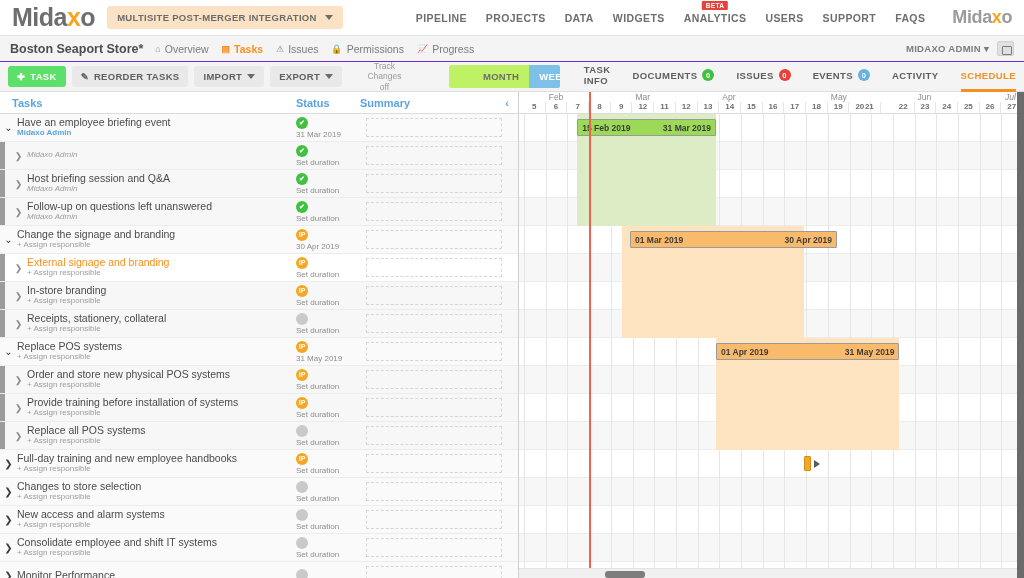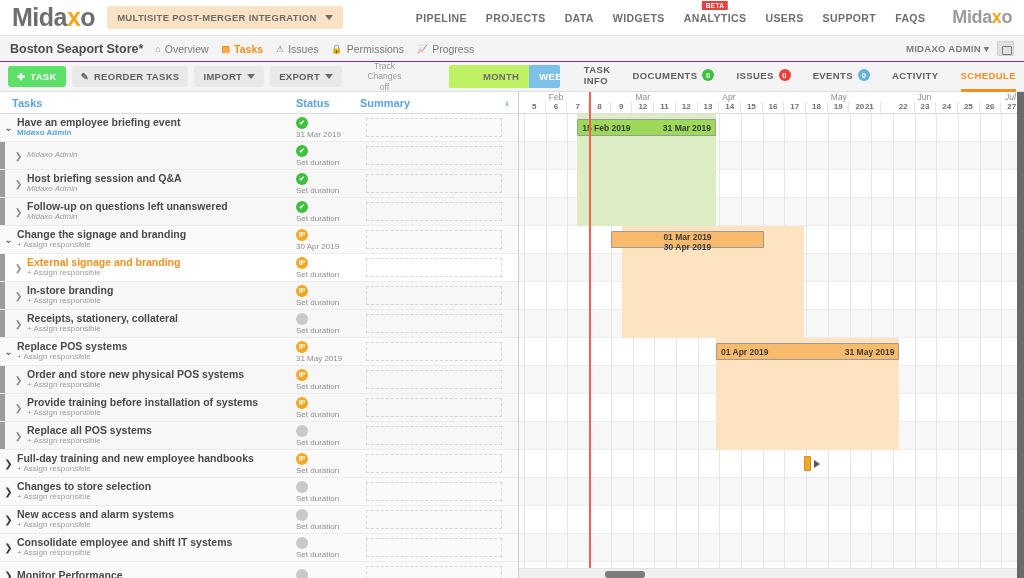--- a/index.html
+++ b/index.html
@@ -109,21 +109,21 @@
   }
   .row.parent { background:#fafafa; }
   .row.sel { background:#ffffff; }
   .row .chev {
     width:17px; text-align:center; font-size:9px; color:#8a8a8a; cursor:pointer; flex:none;
   }
   .row.parent .chev { color:#3a3a3a; font-size:10px; }
   .row .indent { width:10px; flex:none; }
   .tcell { width:279px; flex:none; overflow:hidden; }
   .row.child .tcell { width:269px; }
-  .tname { font-size:10.5px; font-weight:bold; color:#4a4a4a; line-height:1.15; white-space:nowrap; }
+  .tname { font-size:10.5px; font-weight:normal; color:#4a4a4a; line-height:1.15; white-space:nowrap; }
   .row.sel .tname { color:#f5901e; }
   .tsub { font-size:8px; color:#9d9d9d; line-height:1.3; }
   .tsub.assignee { color:#5ba4dd; font-weight:bold; }
   .tsub.ital { font-style: italic; }
   .scell { width:64px; flex:none; }
   .badge { width:12px;height:12px;border-radius:50%;display:flex;align-items:center;
            justify-content:center;font-size:7px;font-weight:bold;color:#fff;margin-bottom:1px; }
   .badge.done{background:#3fc03f;}
   .badge.ip{background:#f5a623;}
   .badge.none{background:#c9c9c9;}
@@ -615,21 +615,21 @@
         <div class="gcol" style="left: 460.7px;"></div>
         <div class="gcol" style="left: 482.4px;"></div>
         <div class="gcol" style="left: 504.1px;"></div>
         <div class="gshade green" style="left: 58.165px; width: 138.88px; top: 0px; height: 112px;"></div>
         <div class="gshade orange" style="left: 102.65px; width: 182.28px; top: 112px; height: 112px;"></div>
         <div class="gshade orange" style="left: 197.045px; width: 183.365px; top: 224px; height: 112px;"></div>
         <div class="bar green" style="left: 58.165px; width: 138.88px; top: 5px;">
           <span>15 Feb 2019</span>
           <span>31 Mar 2019</span>
         </div>
-        <div class="bar orange" style="left: 92px; width: 153px; top: 117px; flex-direction: column;">
+        <div class="bar orange" style="left: 111px; width: 207px; top: 117px;">
           <span>01 Mar 2019</span>
           <span>30 Apr 2019</span>
         </div>
         <div class="bar orange" style="left: 197.045px; width: 183.365px; top: 229px;">
           <span>01 Apr 2019</span>
           <span>31 May 2019</span>
         </div>
         <div class="milestone" style="left: 284.93px; top: 342px;"></div>
         <div class="cursor-arrow" style="left: 294.93px; top: 346px;"></div>
       </div>

